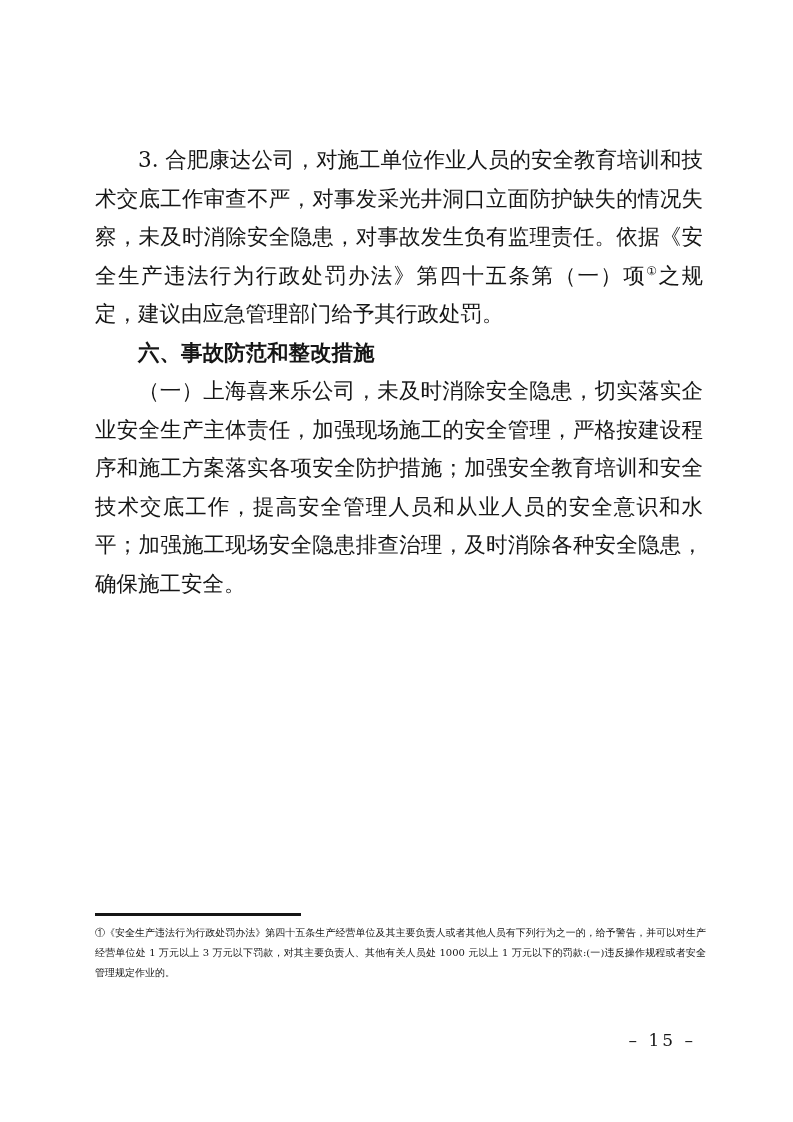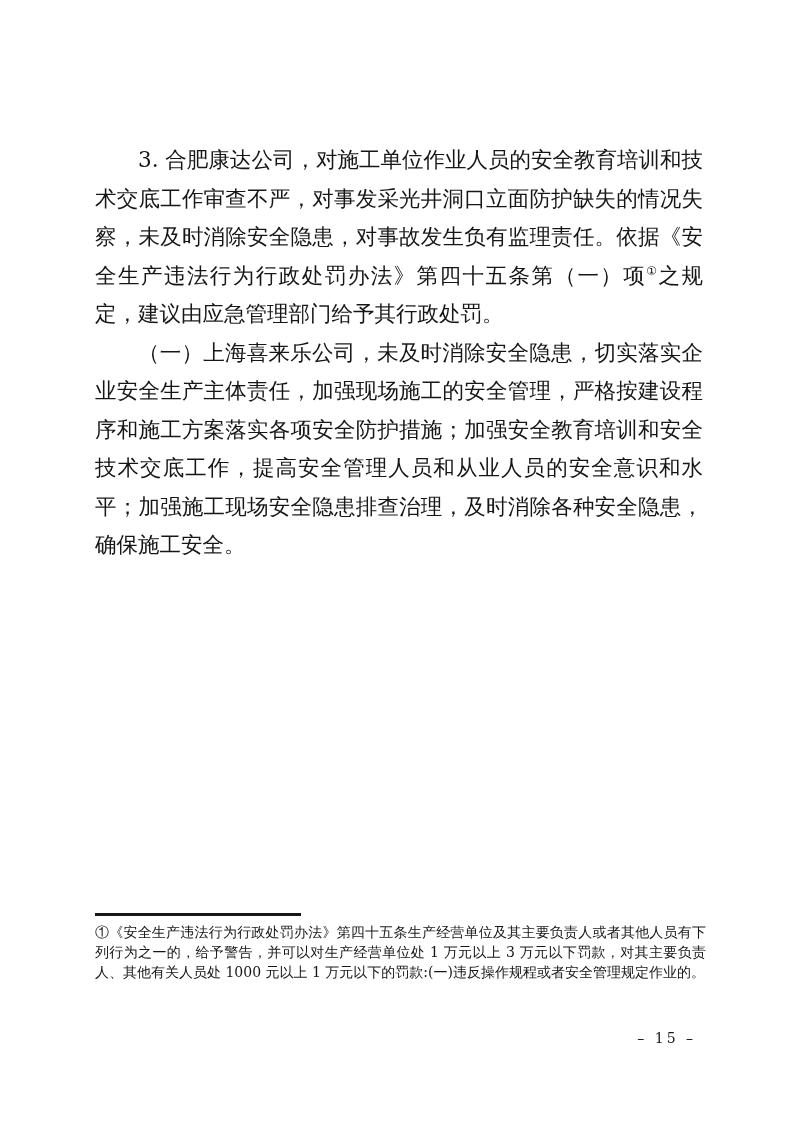--- a/index.html
+++ b/index.html
@@ -48,44 +48,45 @@
     top: 913px;
     width: 611px;
   }
   .footnote-rule {
     width: 206px;
     height: 3px;
     background: #161616;
     margin-bottom: 7px;
   }
   .footnote-text {
-    font-size: 14px;
+    font-size: 10px;
     line-height: 19.8px;
     text-align: justify;
     text-justify: inter-ideograph;
     word-break: break-all;
   }
   .page-number {
     position: absolute;
     top: 1030px;
     right: 97px;
-    font-size: 14px;
+    font-size: 17px;
     letter-spacing: 3px;
     color: #161616;
   }
 </style>
 </head>
 <body>
 
 <div class="page">
 
   <div class="content">
 
     <p class="body-para"><span>3. 合肥康达公司，对施工单位作业人员的安全教育培训和技术交底工作审查不严，对事发采光井洞口立面防护缺失的情况失察，未及时消除安全隐患，对事故发生负有监理责任。依据《安全生产违法行为行政处罚办法》第四十五条第（一）项</span><sup class="fn-ref">①</sup><span>之规定，建议由应急管理部门给予其行政处罚。</span></p>
 
+    <p class="section-heading">六、事故防范和整改措施</p>
 
     <p class="body-para">（一）上海喜来乐公司，未及时消除安全隐患，切实落实企业安全生产主体责任，加强现场施工的安全管理，严格按建设程序和施工方案落实各项安全防护措施；加强安全教育培训和安全技术交底工作，提高安全管理人员和从业人员的安全意识和水平；加强施工现场安全隐患排查治理，及时消除各种安全隐患，确保施工安全。</p>
 
 
   </div>
 
   <div class="footnote-area">
     <div class="footnote-rule"></div>
     <p class="footnote-text">①《安全生产违法行为行政处罚办法》第四十五条生产经营单位及其主要负责人或者其他人员有下列行为之一的，给予警告，并可以对生产经营单位处 1 万元以上 3 万元以下罚款，对其主要负责人、其他有关人员处 1000 元以上 1 万元以下的罚款:(一)违反操作规程或者安全管理规定作业的。</p>
   </div>

